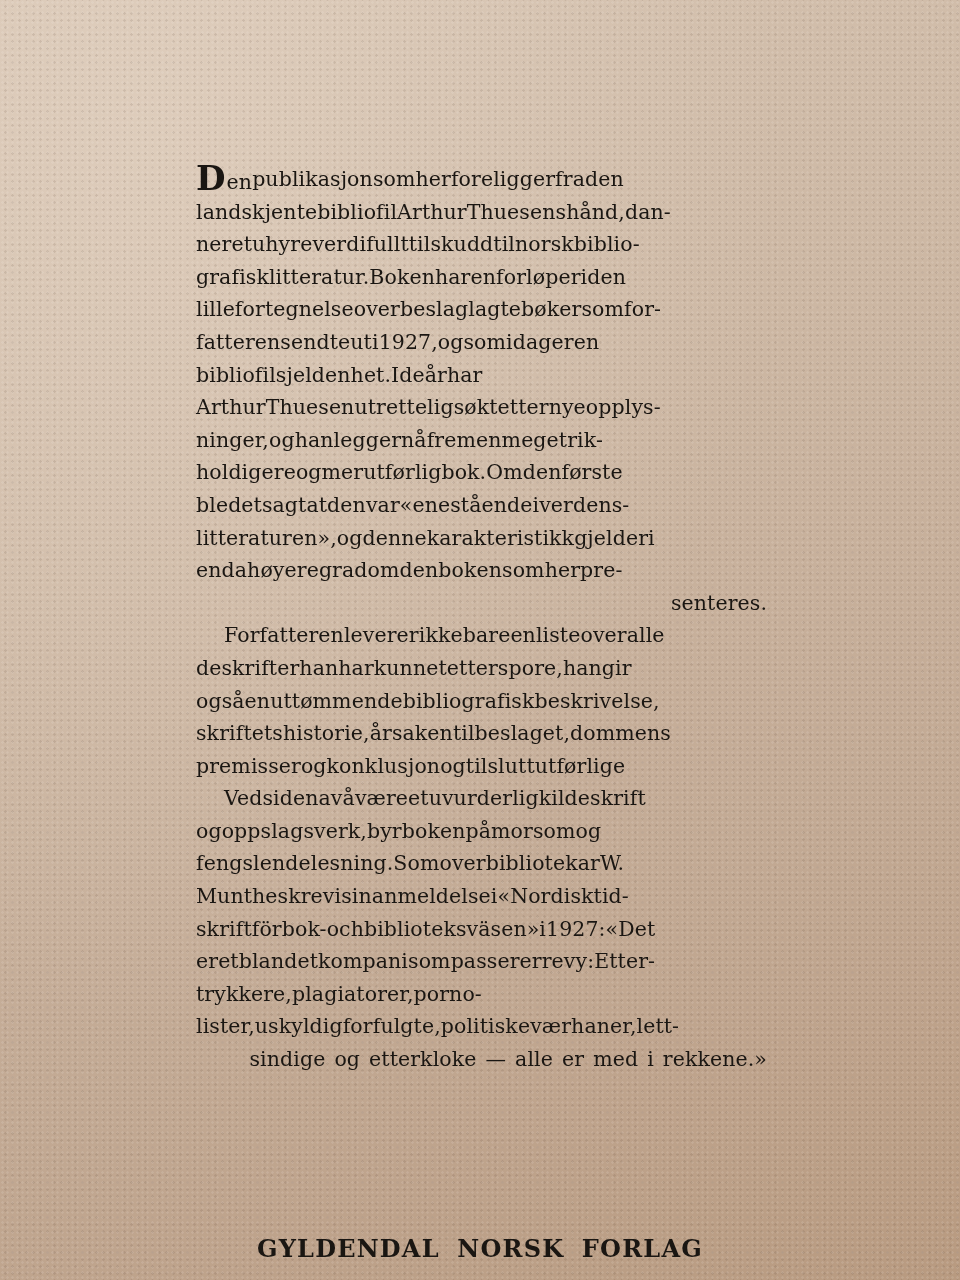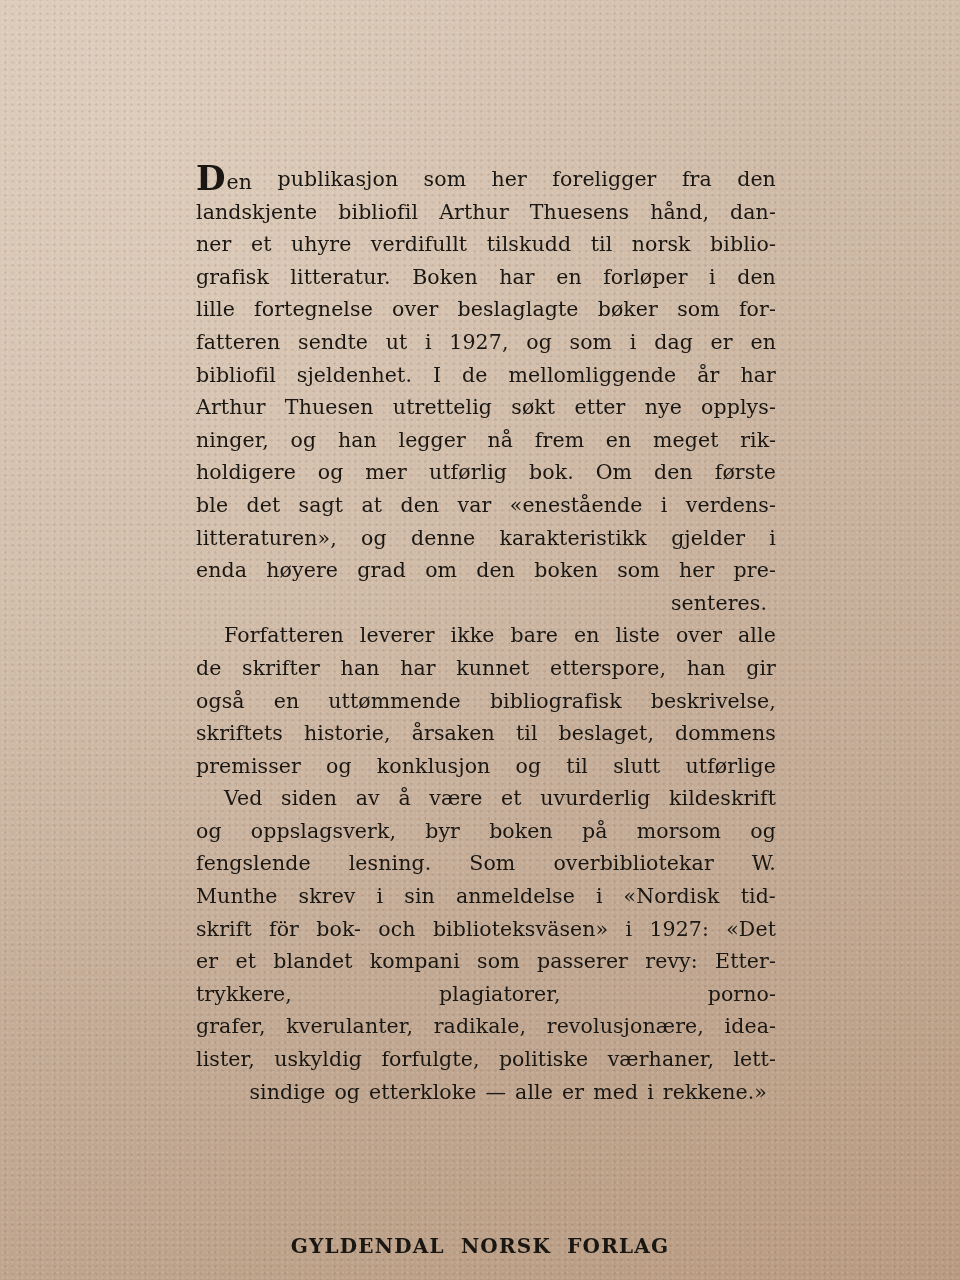--- a/index.html
+++ b/index.html
@@ -24,21 +24,20 @@
     pointer-events: none;
   }
   .page {
     position: absolute;
     left: 196px;
     top: 163px;
     width: 580px;
   }
   .line {
     display: flex;
-    justify-content: space-between;
     white-space: nowrap;
     height: 32.6px;
     line-height: 32.6px;
     font-size: 20.5px;
     letter-spacing: 0.1px;
   }
   .line.last { justify-content: flex-end; }
   .line.last span.w { margin-right: 9px; }
   .line.indent { padding-left: 28px; }
   .dropcap {
@@ -47,21 +46,21 @@
     font-weight: bold;
     display: inline-block;
     margin-right: 1px;
     vertical-align: -1px;
   }
   .publisher {
     position: absolute;
     top: 1234px;
     left: 0; right: 0;
     text-align: center;
-    font-size: 20px;
+    font-size: 24px;
     font-weight: bold;
     letter-spacing: 1.2px;
     word-spacing: 8px;
     color: #1a1612;
   }
 </style>
 </head>
 <body>
 
 <div class="grain"></div>
@@ -125,21 +124,20 @@
         <span class="w">i</span>
         <span class="w">dag</span>
         <span class="w">er</span>
         <span class="w">en</span>
       </div>
       <div class="line">
         <span class="w">bibliofil</span>
         <span class="w">sjeldenhet.</span>
         <span class="w">I</span>
         <span class="w">de</span>
-        <span class="w">mellomliggende</span>
         <span class="w">år</span>
         <span class="w">har</span>
       </div>
       <div class="line">
         <span class="w">Arthur</span>
         <span class="w">Thuesen</span>
         <span class="w">utrettelig</span>
         <span class="w">søkt</span>
         <span class="w">etter</span>
         <span class="w">nye</span>
@@ -302,27 +300,20 @@
         <span class="w">passerer</span>
         <span class="w">revy:</span>
         <span class="w">Etter-</span>
       </div>
       <div class="line">
         <span class="w">trykkere,</span>
         <span class="w">plagiatorer,</span>
         <span class="w">porno-</span>
       </div>
       <div class="line">
-        <span class="w">grafer,</span>
-        <span class="w">kverulanter,</span>
-        <span class="w">radikale,</span>
-        <span class="w">revolusjonære,</span>
-        <span class="w">idea-</span>
-      </div>
-      <div class="line">
         <span class="w">lister,</span>
         <span class="w">uskyldig</span>
         <span class="w">forfulgte,</span>
         <span class="w">politiske</span>
         <span class="w">værhaner,</span>
         <span class="w">lett-</span>
       </div>
       <div class="line last">
         <span class="w">sindige</span>
         <span class="w">og</span>

